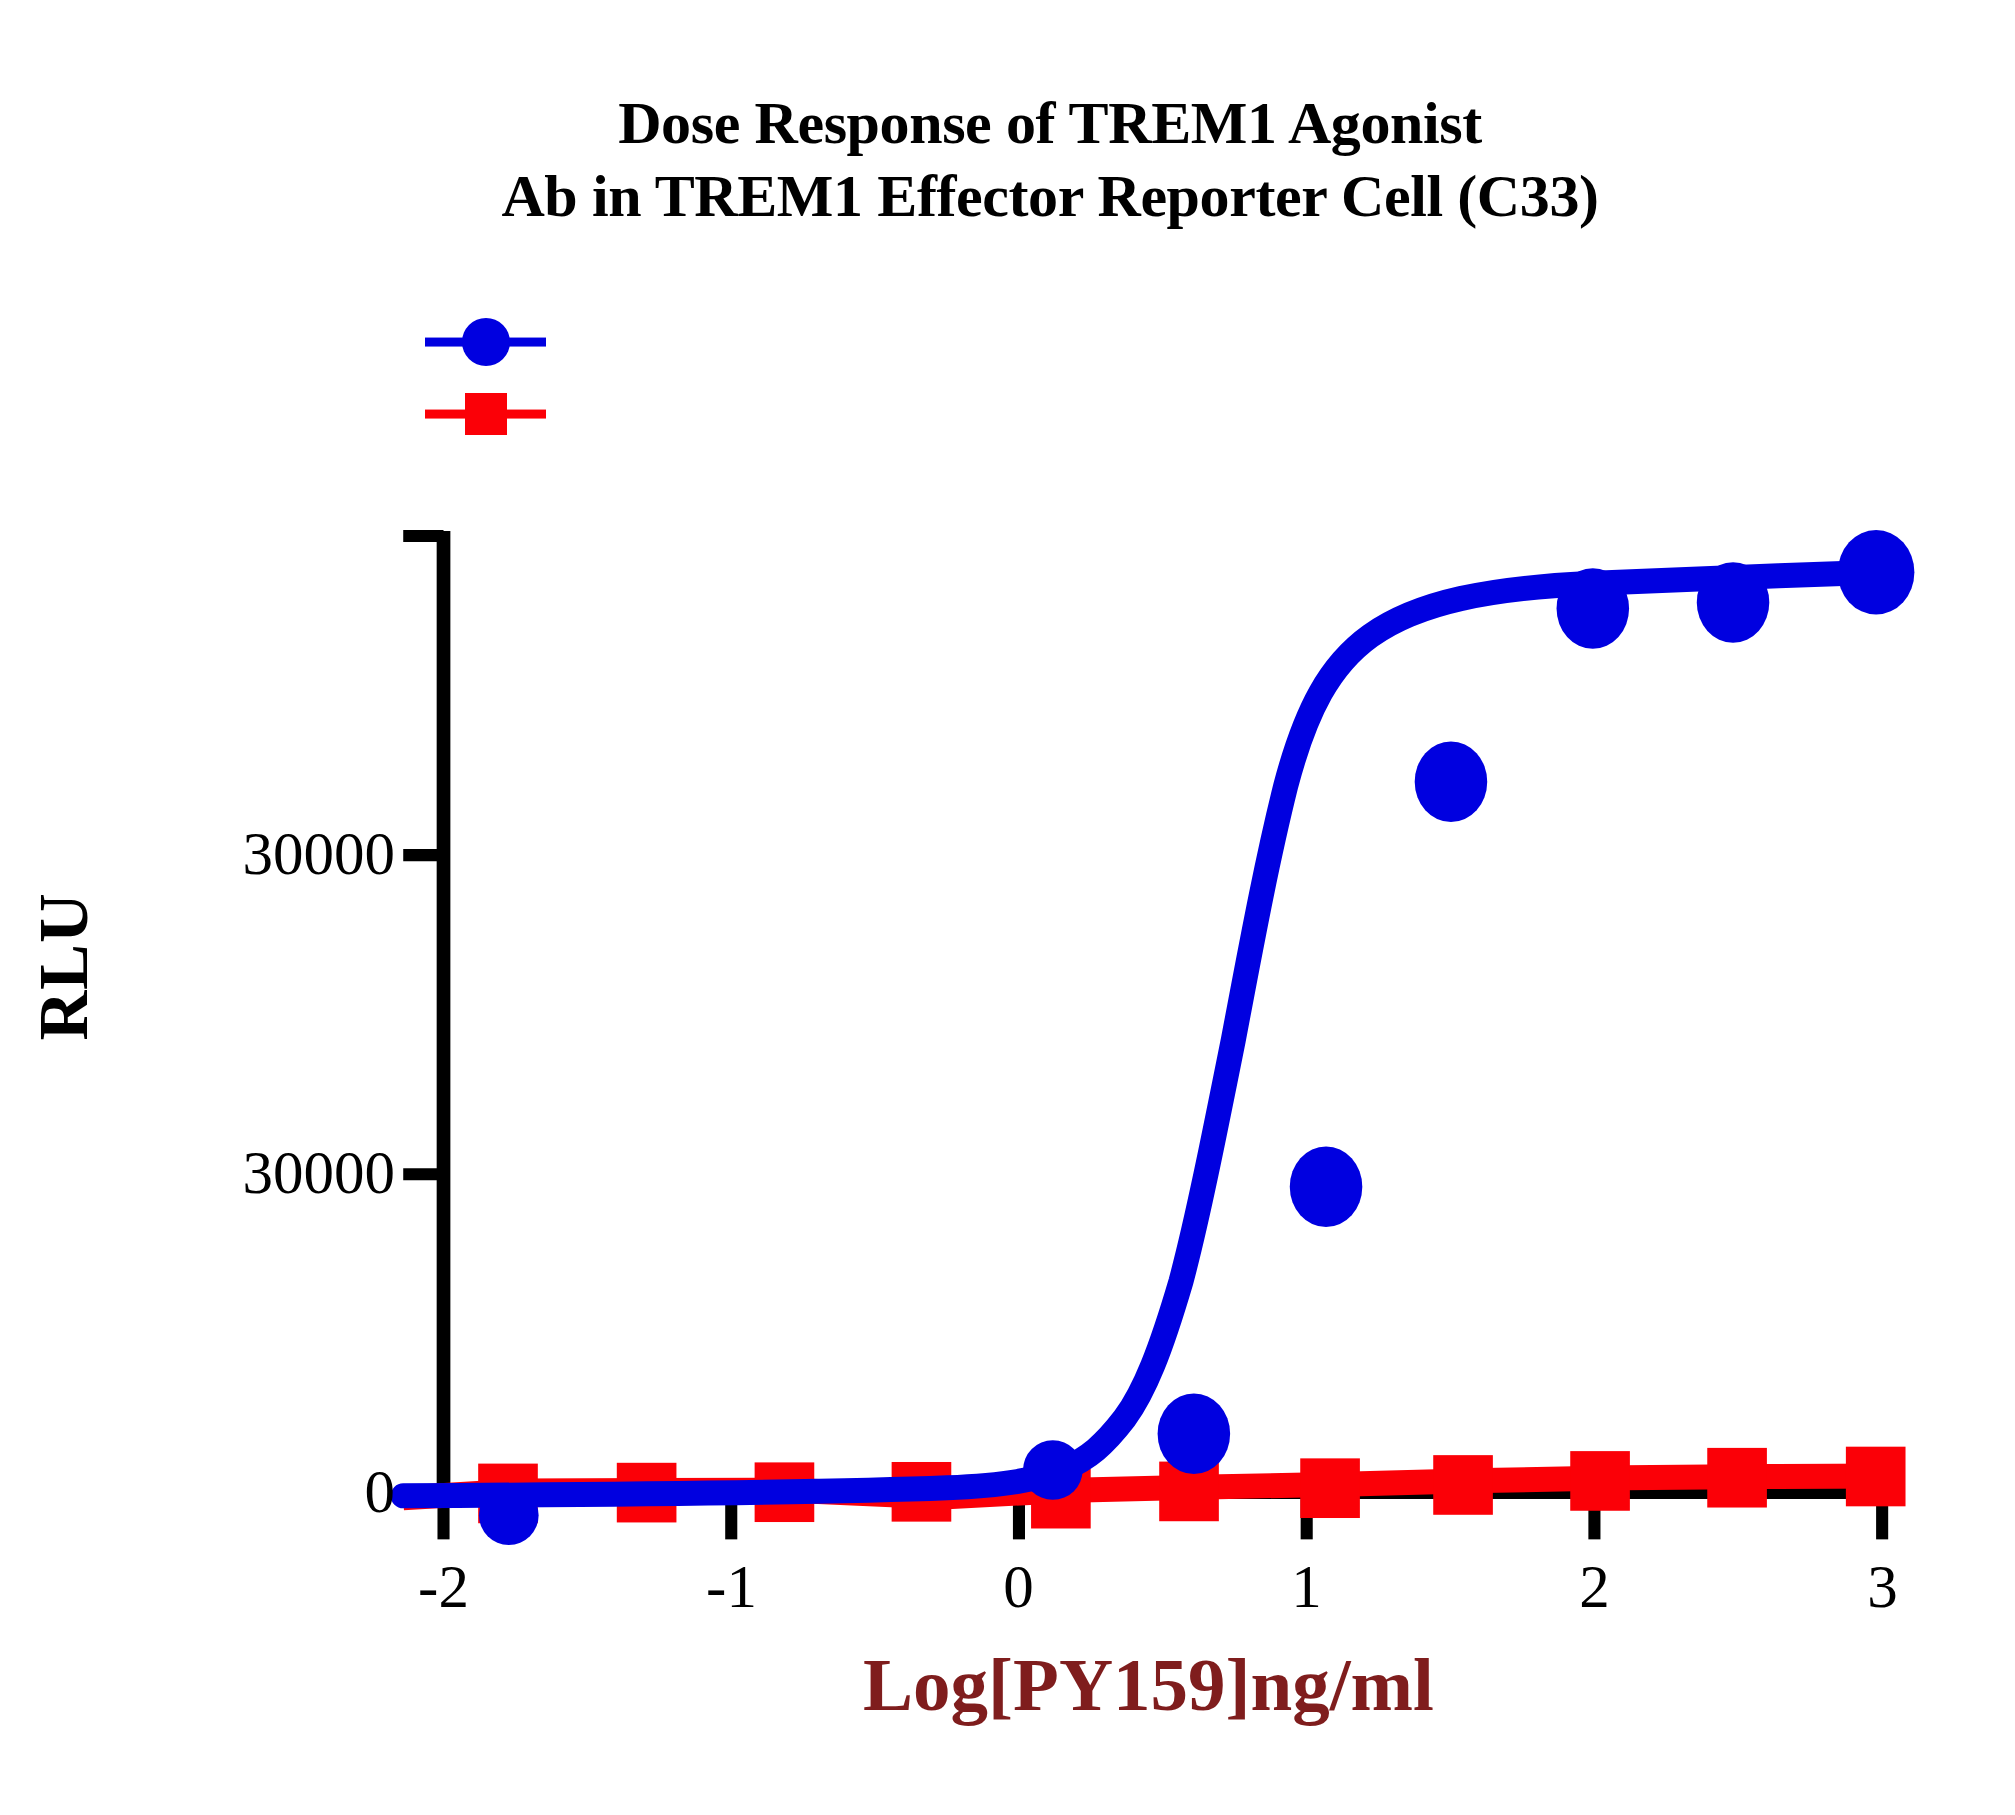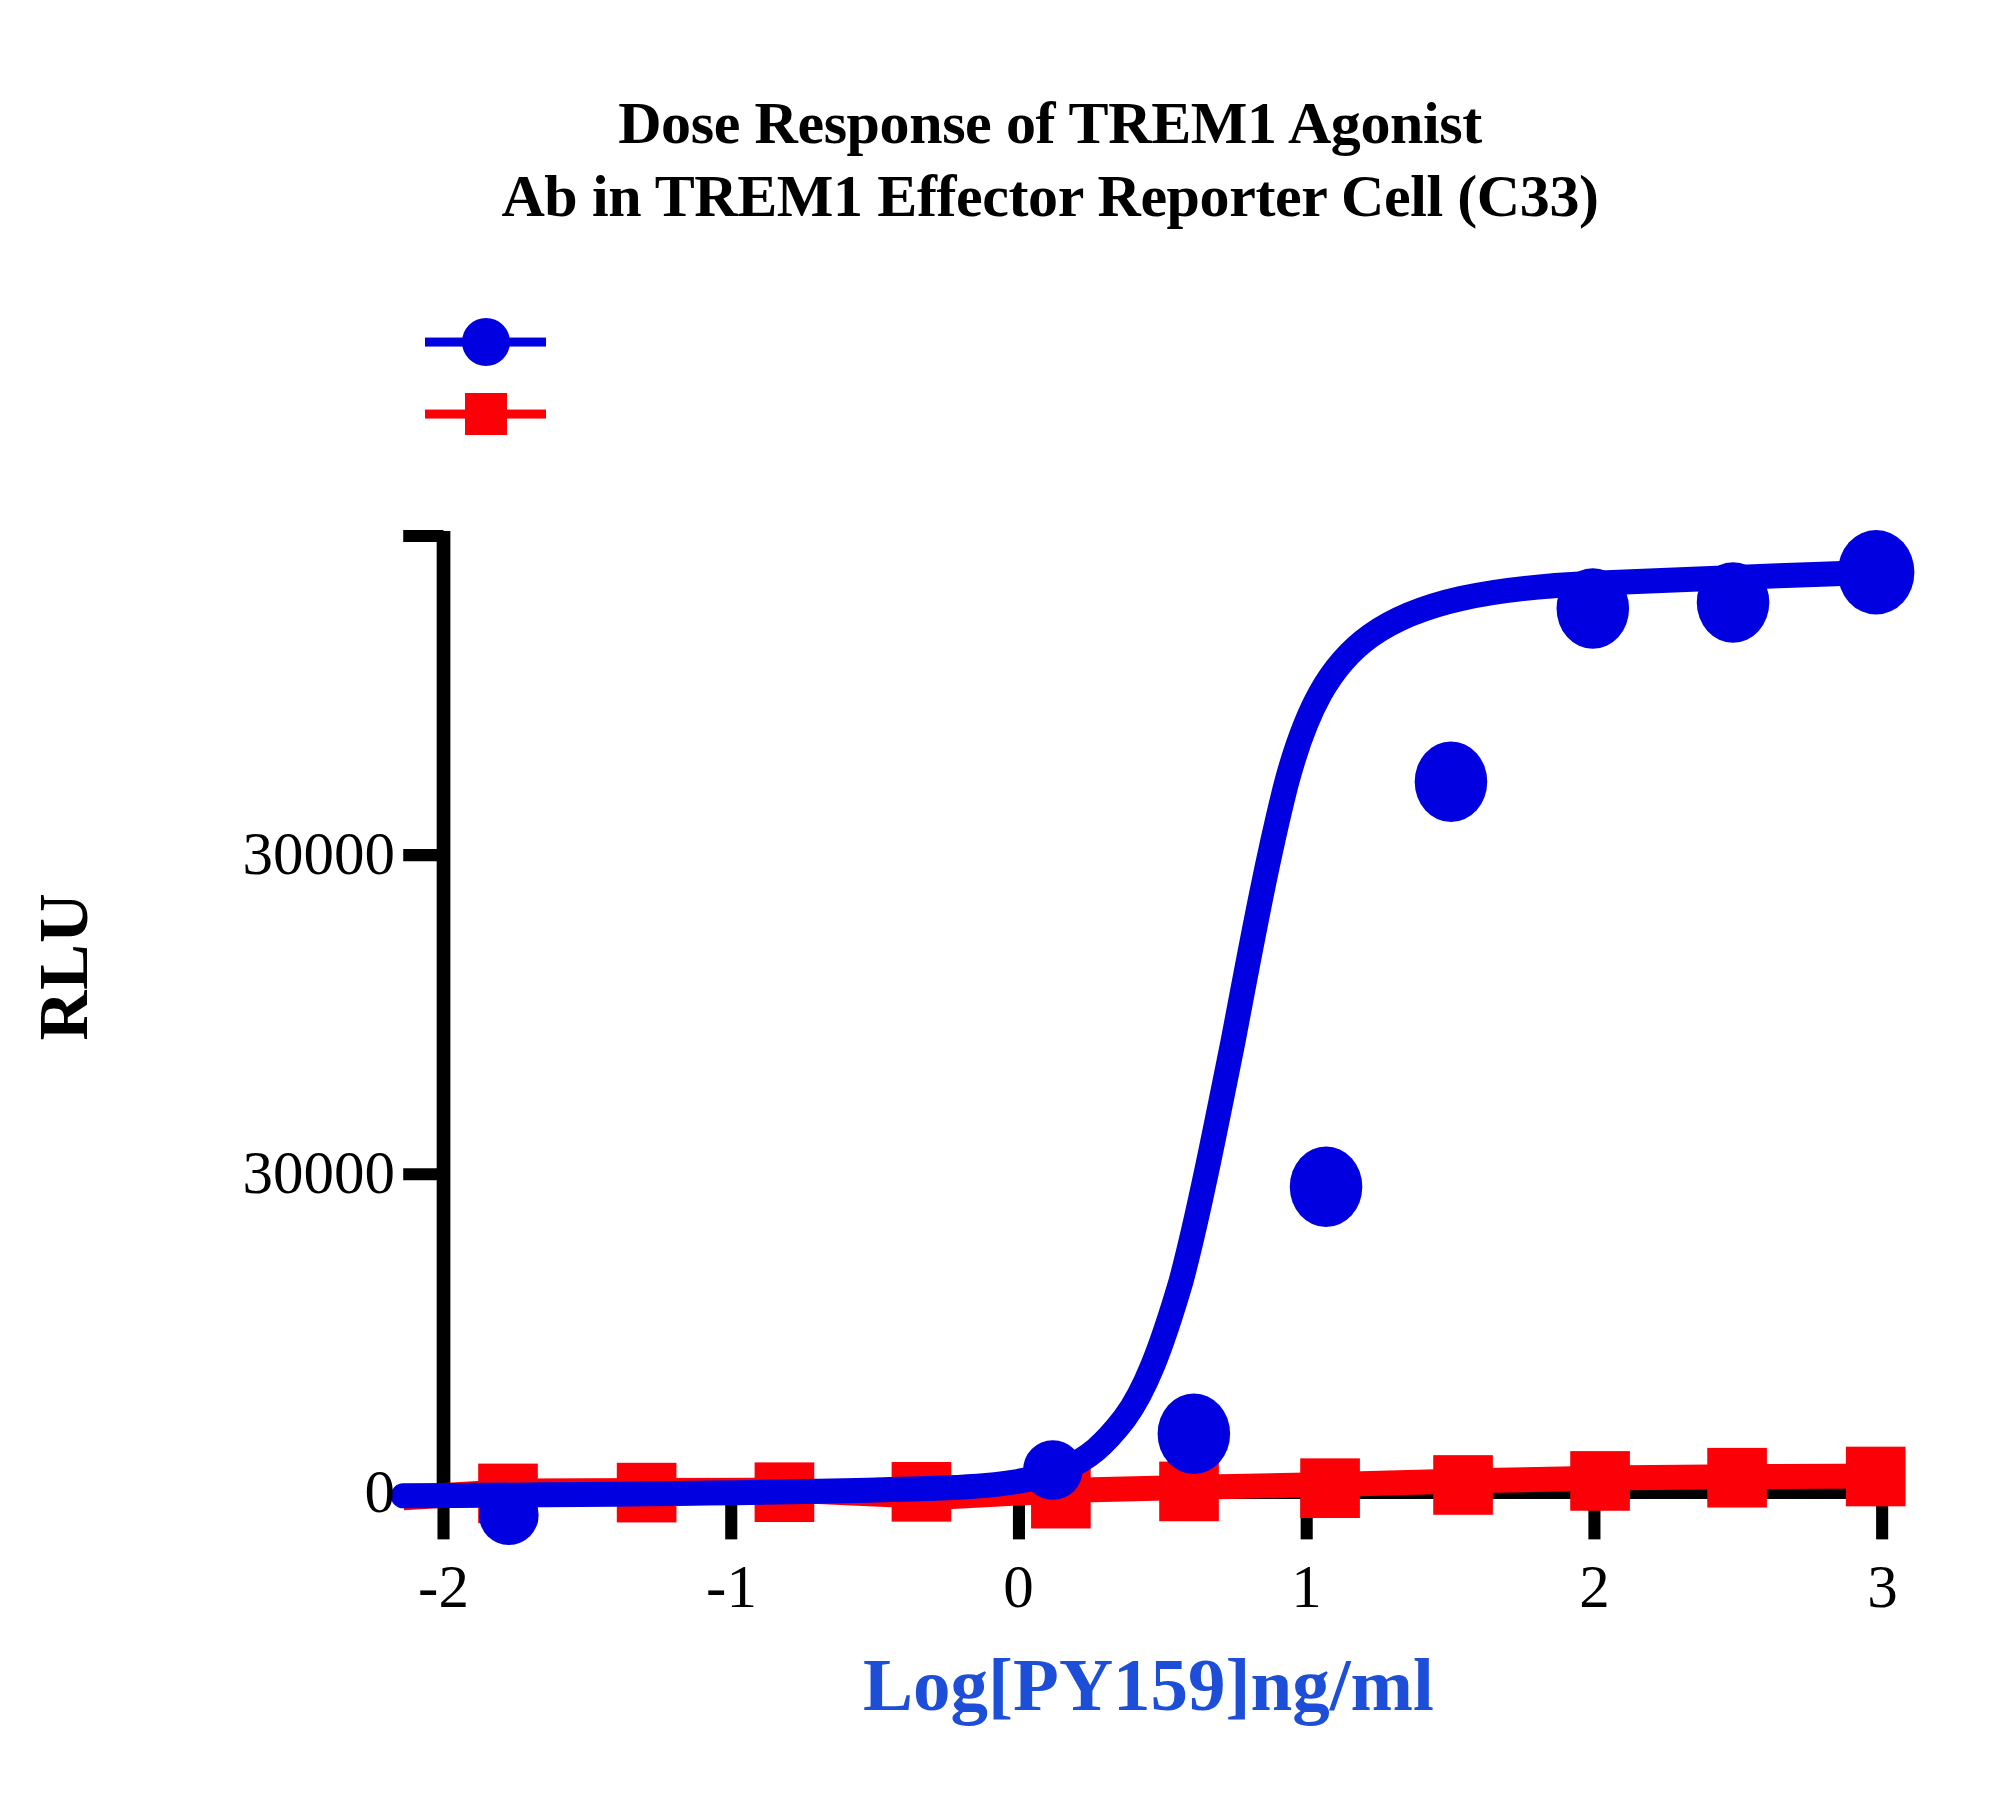--- a/index.html
+++ b/index.html
@@ -48,21 +48,21 @@
 
   
   #ylabel{
     position:absolute;left:-97px;top:927px;width:322px;
     text-align:center;font-size:69px;font-weight:bold;color:#000;
     transform:rotate(-90deg);transform-origin:50% 50%;
     letter-spacing:0.8px;
   }
   #xlabel{
     position:absolute;left:415px;top:1642px;width:1467px;
-    text-align:center;font-size:75px;font-weight:bold;color:#1d4ed8;
+    text-align:center;font-size:75px;font-weight:bold;color:#7f1d1d;
     letter-spacing:0px;
   }
 </style>
 </head>
 <body>
 
 <div id="page">
 
   <div id="title">
     <span class="tline">Dose Response of TREM1 Agonist</span>

